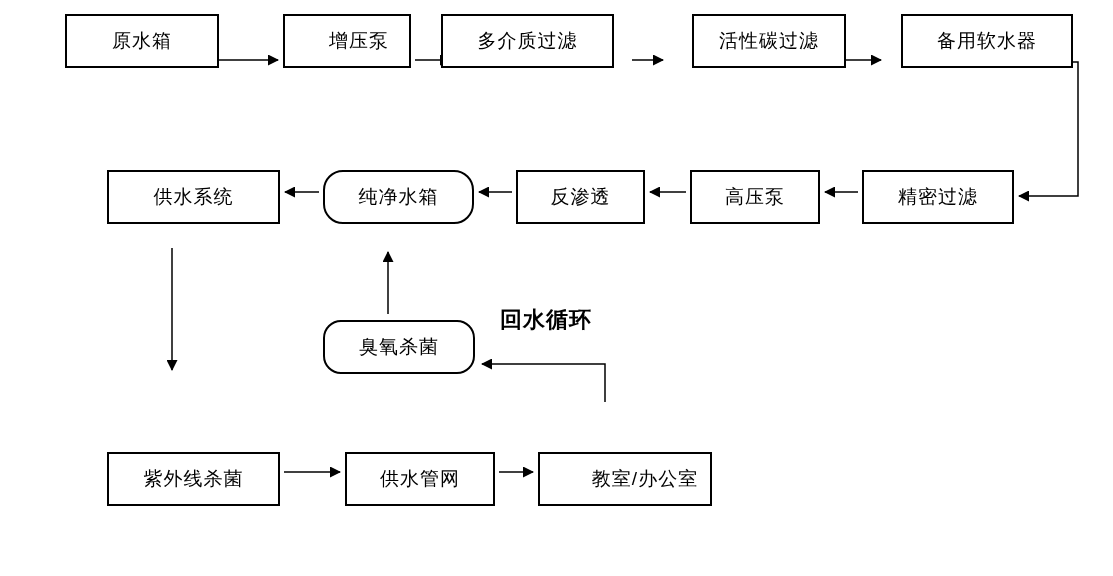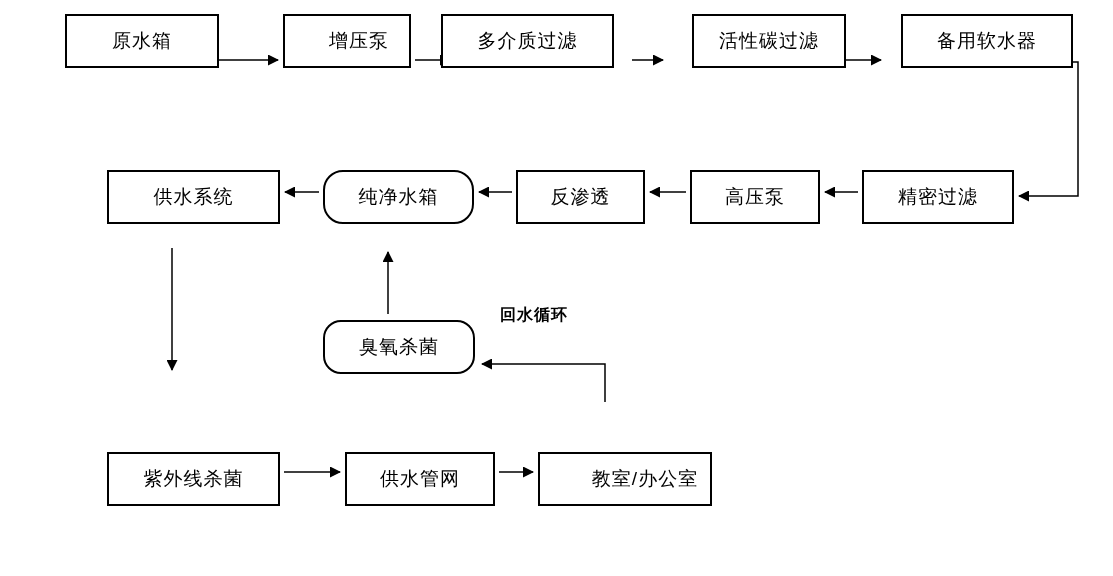--- a/index.html
+++ b/index.html
@@ -31,21 +31,21 @@
     display: flex;
     align-items: center;
     justify-content: center;
     font-size: 19px;
     color: #000000;
     letter-spacing: 1px;
     white-space: nowrap;
   }
   .annotation {
     position: absolute;
-    font-size: 16px;
+    font-size: 22px;
     font-weight: bold;
     color: #000000;
     letter-spacing: 1px;
     white-space: nowrap;
   }
   
   #n-raw            { left: 65px;  top: 14px;  width: 154px; height: 54px; }
   #n-booster        { left: 283px; top: 14px;  width: 128px; height: 54px; padding-left: 24px; }
   #n-multimedia     { left: 429px; top: 14px;  width: 173px; height: 54px; margin-left: 12px; }
   #n-carbon         { left: 668px; top: 14px;  width: 154px; height: 54px; margin-left: 24px; }

